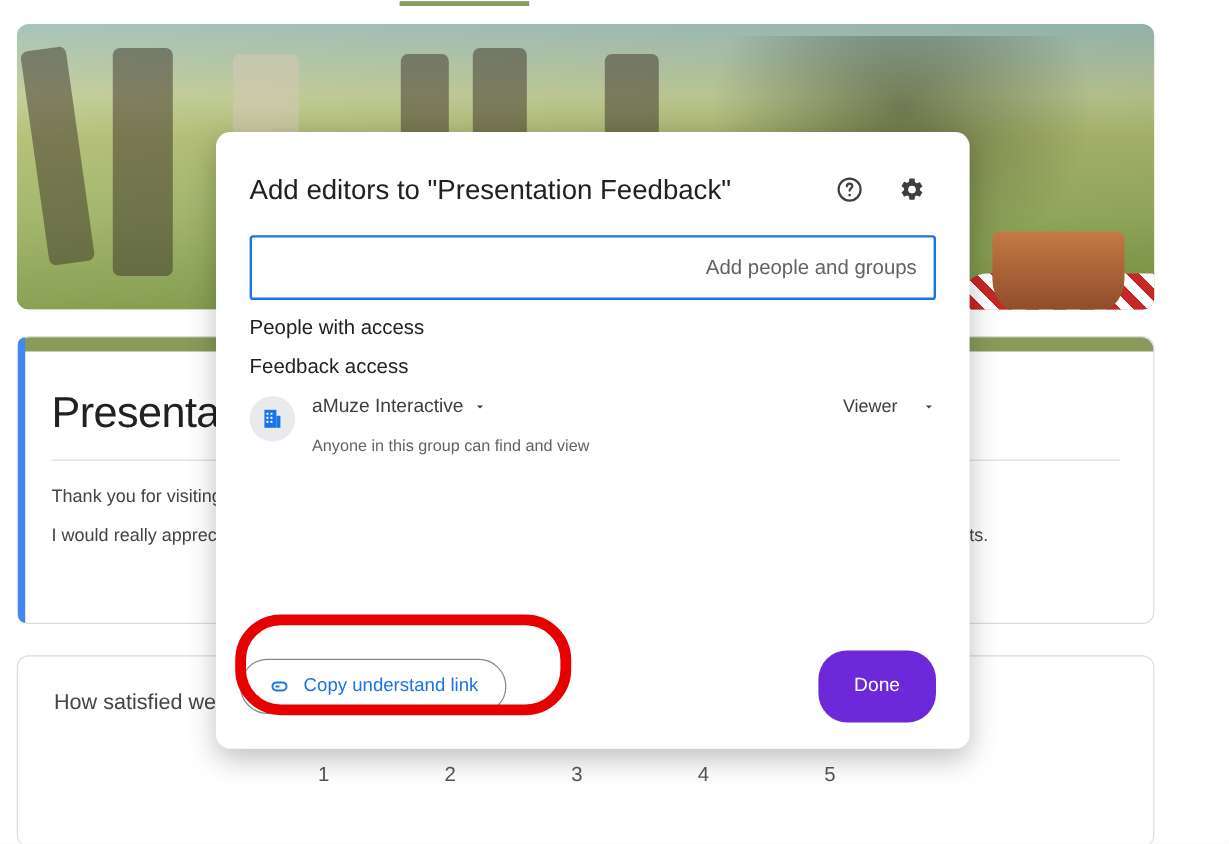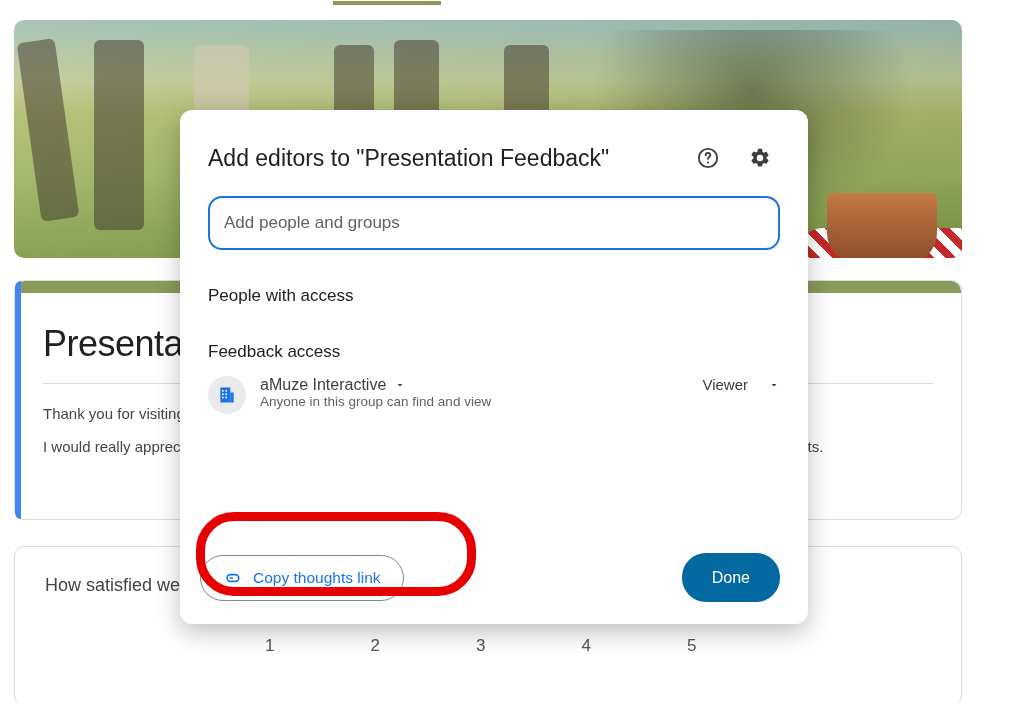--- a/index.html
+++ b/index.html
@@ -52,45 +52,45 @@
   
   .dialog {
     position:absolute; left:180px; top:110px; width:628px; height:514px;
     background:#fff; border-radius:12px; box-shadow: 0 8px 24px rgba(0,0,0,0.25);
     z-index:100; padding:28px 28px 24px 28px;
   }
   .dlg-header { display:flex; align-items:center; gap:12px; }
   .dlg-title { flex:1; font-size:23px; color:#202124; font-weight:400; }
   .dlg-iconbtn { width:40px; height:40px; display:flex; align-items:center; justify-content:center; cursor:pointer; border-radius:50%; }
 
-  .people-input { margin-top:18px; width:100%; height:54px; border:2px solid #1a73e8; border-radius:14px;
-    padding:0 14px; font-size:17px; color:#555; outline:none; }
+  .people-input { margin-top:18px; width:100%; height:54px; border:2px solid #1a73e8; border-radius:3px;
+    padding:0 14px; font-size:17px; color:#555; outline:none;text-align:right; }
   .people-input::placeholder { color:#5f6368; }
 
-  .section-h { font-size:17px; color:#202124; margin-top:36px; font-weight:500; }
+  .section-h { font-size:17px; color:#202124; margin-top:13px; font-weight:500; }
 
   .owner-row { display:flex; align-items:center; margin-top:14px; }
   .redacted { width:270px; height:50px; border-radius:8px;
     background:
       radial-gradient(ellipse 120px 25px at 50% 35%, #000 96%, transparent 100%),
       radial-gradient(ellipse 140px 22px at 48% 70%, #000 96%, transparent 100%);
   }
   .owner-label { margin-left:auto; margin-right:12px; font-size:15px; color:#80868b; }
 
   .ga-row { display:flex; align-items:flex-start; margin-top:14px; gap:14px; }
   .ga-iconwrap { width:38px; height:38px; border-radius:50%; background:#e8eaed; display:flex; align-items:center; justify-content:center; }
   .ga-text .org { font-size:16px; color:#3c4043; display:flex; align-items:center; gap:8px; }
-  .ga-text .desc { font-size:13.5px; color:#5f6368; margin-top:0; }
+  .ga-text .desc { font-size:13.5px; color:#5f6368; margin-top:16px; }
   .role-dd { margin-left:auto; display:flex; align-items:center; gap:20px; font-size:15px; color:#3c4043; cursor:pointer; }
 
   .dlg-footer { position:absolute; left:12px; right:28px; bottom:22px; display:flex; align-items:center; }
   .copy-btn { display:flex; align-items:center; gap:10px; border:1px solid #80868b; border-radius:24px;
     height:46px; padding:0 22px; font-size:15.5px; color:#1a73e8; cursor:pointer; background:#fff; margin-left:8px; position:relative; z-index:2; }
-  .done-btn { margin-left:auto; height:49px; padding:0 30px; border:none; border-radius:24px;
-    background:#0369a1; color:#fff; font-size:16px; font-weight:500; cursor:pointer; }
+  .done-btn { margin-left:auto; height:60px; padding:0 30px; border:none; border-radius:24px;
+    background:#6d28d9; color:#fff; font-size:16px; font-weight:500; cursor:pointer; }
   
   .ring-in-dialog { position:absolute; left:4px; bottom:6px; width:280px; height:84px;
     border:9px solid #e60000; border-radius:38px; pointer-events:none; z-index:5; }
 
   
   .svg { display:block; }
 </style>
 </head>
 <body>
 
@@ -181,19 +181,19 @@
         </svg>
       </div>
     </div>
 
     <div class="dlg-footer">
       <div class="ring-in-dialog"></div>
       <button class="copy-btn">
         <svg width="20" height="20" viewBox="0 0 24 24">
           <path d="M3.9 12a5 5 0 0 1 5-5h3v2h-3a3 3 0 0 0 0 6h3v2h-3a5 5 0 0 1-5-5zm8 1h-4v-2h4v2zm3-6h-3v2h3a3 3 0 0 1 0 6h-3v2h3a5 5 0 0 0 0-10z" fill="#1a73e8"></path>
         </svg>
-        <span>Copy thoughts link</span>
+        <span>Copy understand link</span>
       </button>
       <button class="done-btn">Done</button>
     </div>
   </div>
 
 </div>
 
 </body></html>

